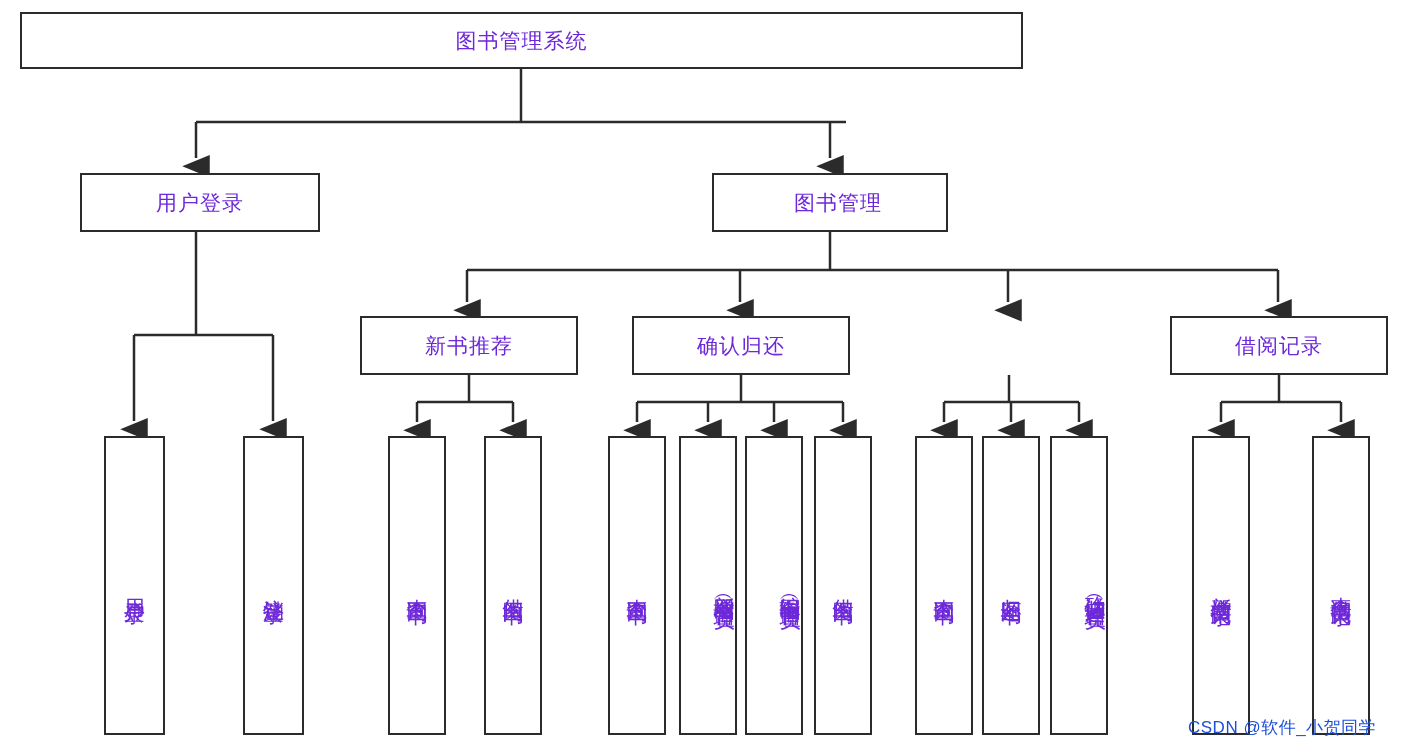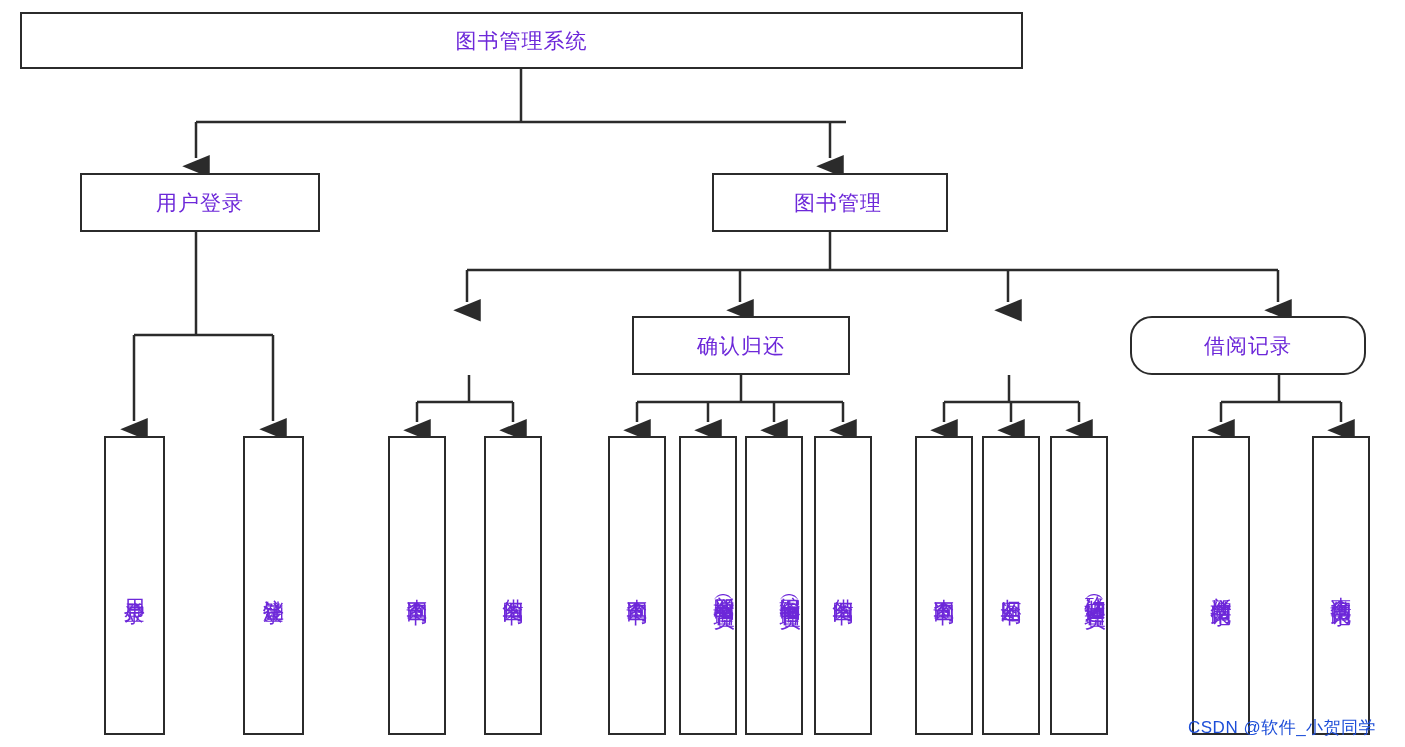--- a/index.html
+++ b/index.html
@@ -126,24 +126,27 @@
     <span>图书管理系统</span>
   </div>
 
   <div class="node horiz" style="left:80px; top:173px; width:240px; height:59px;">
     <span>用户登录</span>
   </div>
   <div class="node horiz" style="left:712px; top:173px; width:236px; height:59px;padding-left:16px;">
     <span>图书管理</span>
   </div>
 
+  <div class="node horiz" style="left:360px; top:316px; width:218px; height:59px;">
+    <span>新书推荐</span>
+  </div>
   <div class="node horiz" style="left:632px; top:316px; width:218px; height:59px;">
     <span>确认归还</span>
   </div>
-  <div class="node horiz" style="left:1130px; top:316px; width:236px; height:59px;border-radius:22px;">
+  <div class="node horiz" style="left:1170px; top:316px; width:218px; height:59px;">
     <span>借阅记录</span>
   </div>
 
   <div class="node vert midalign" style="left:104px; top:436px; width:61px; height:299px;">
     <span>用户登录</span>
   </div>
   <div class="node vert midalign" style="left:243px; top:436px; width:61px; height:299px;">
     <span>注销登录</span>
   </div>
 

